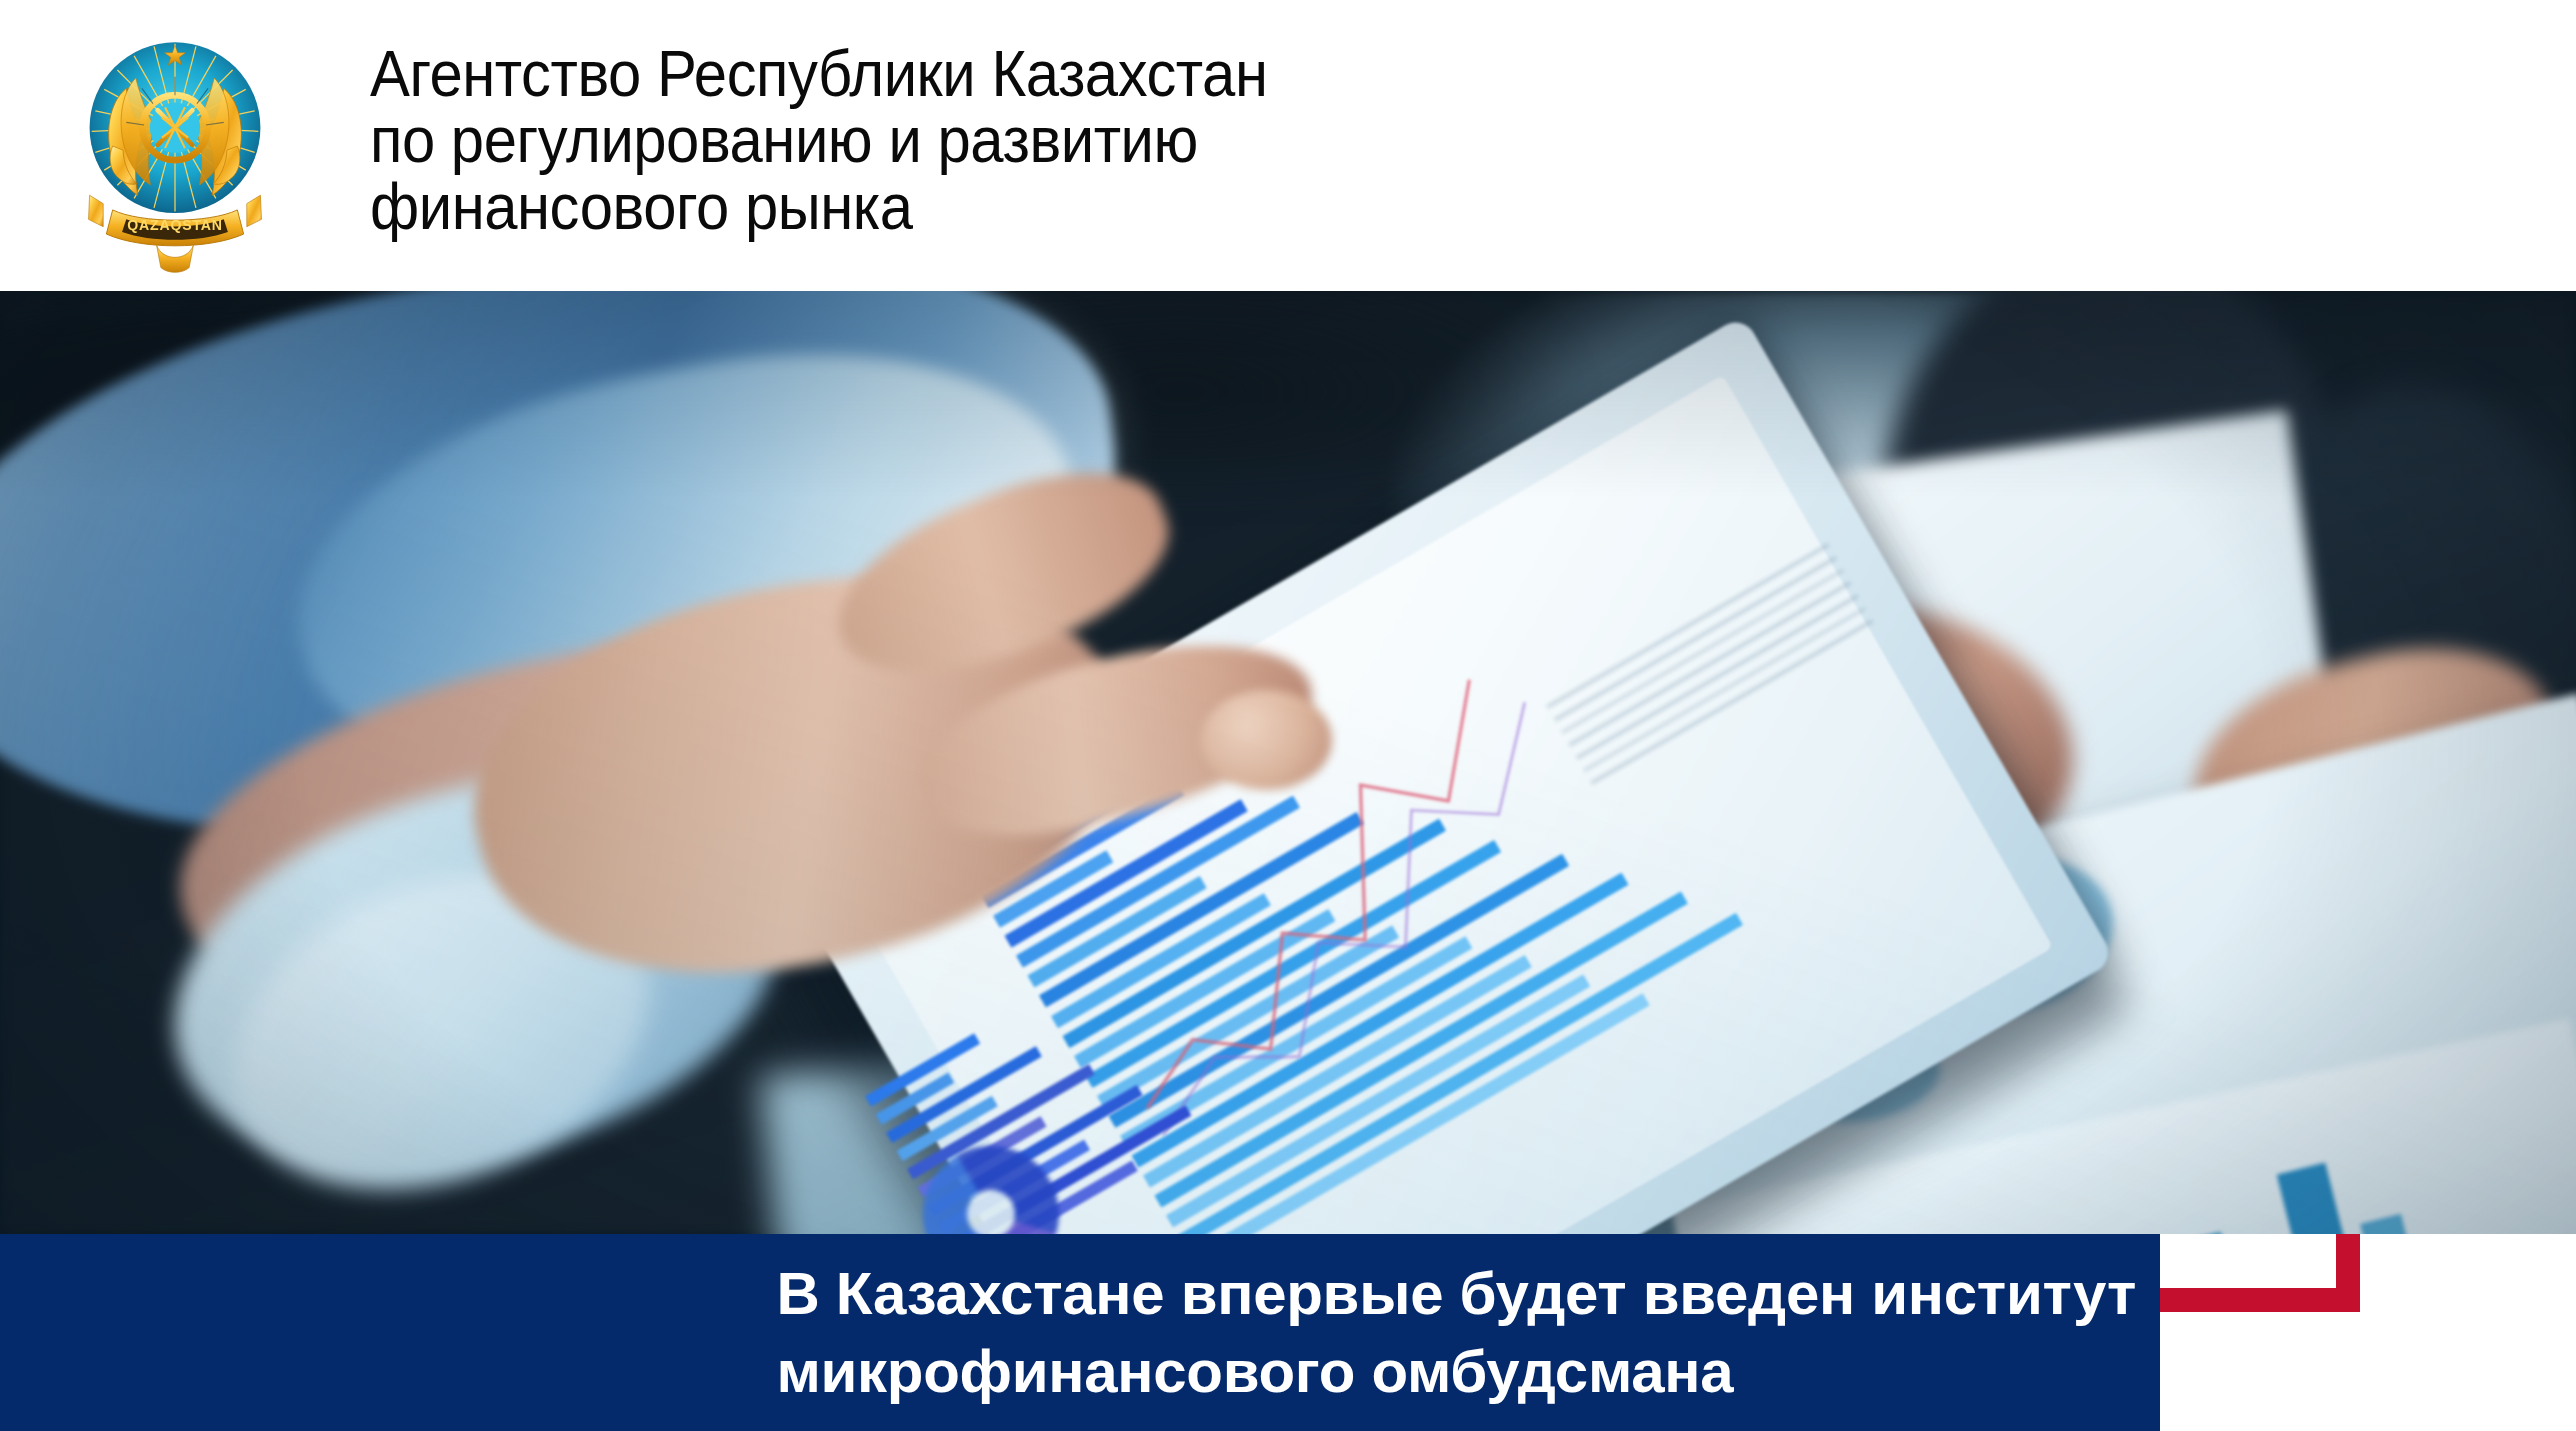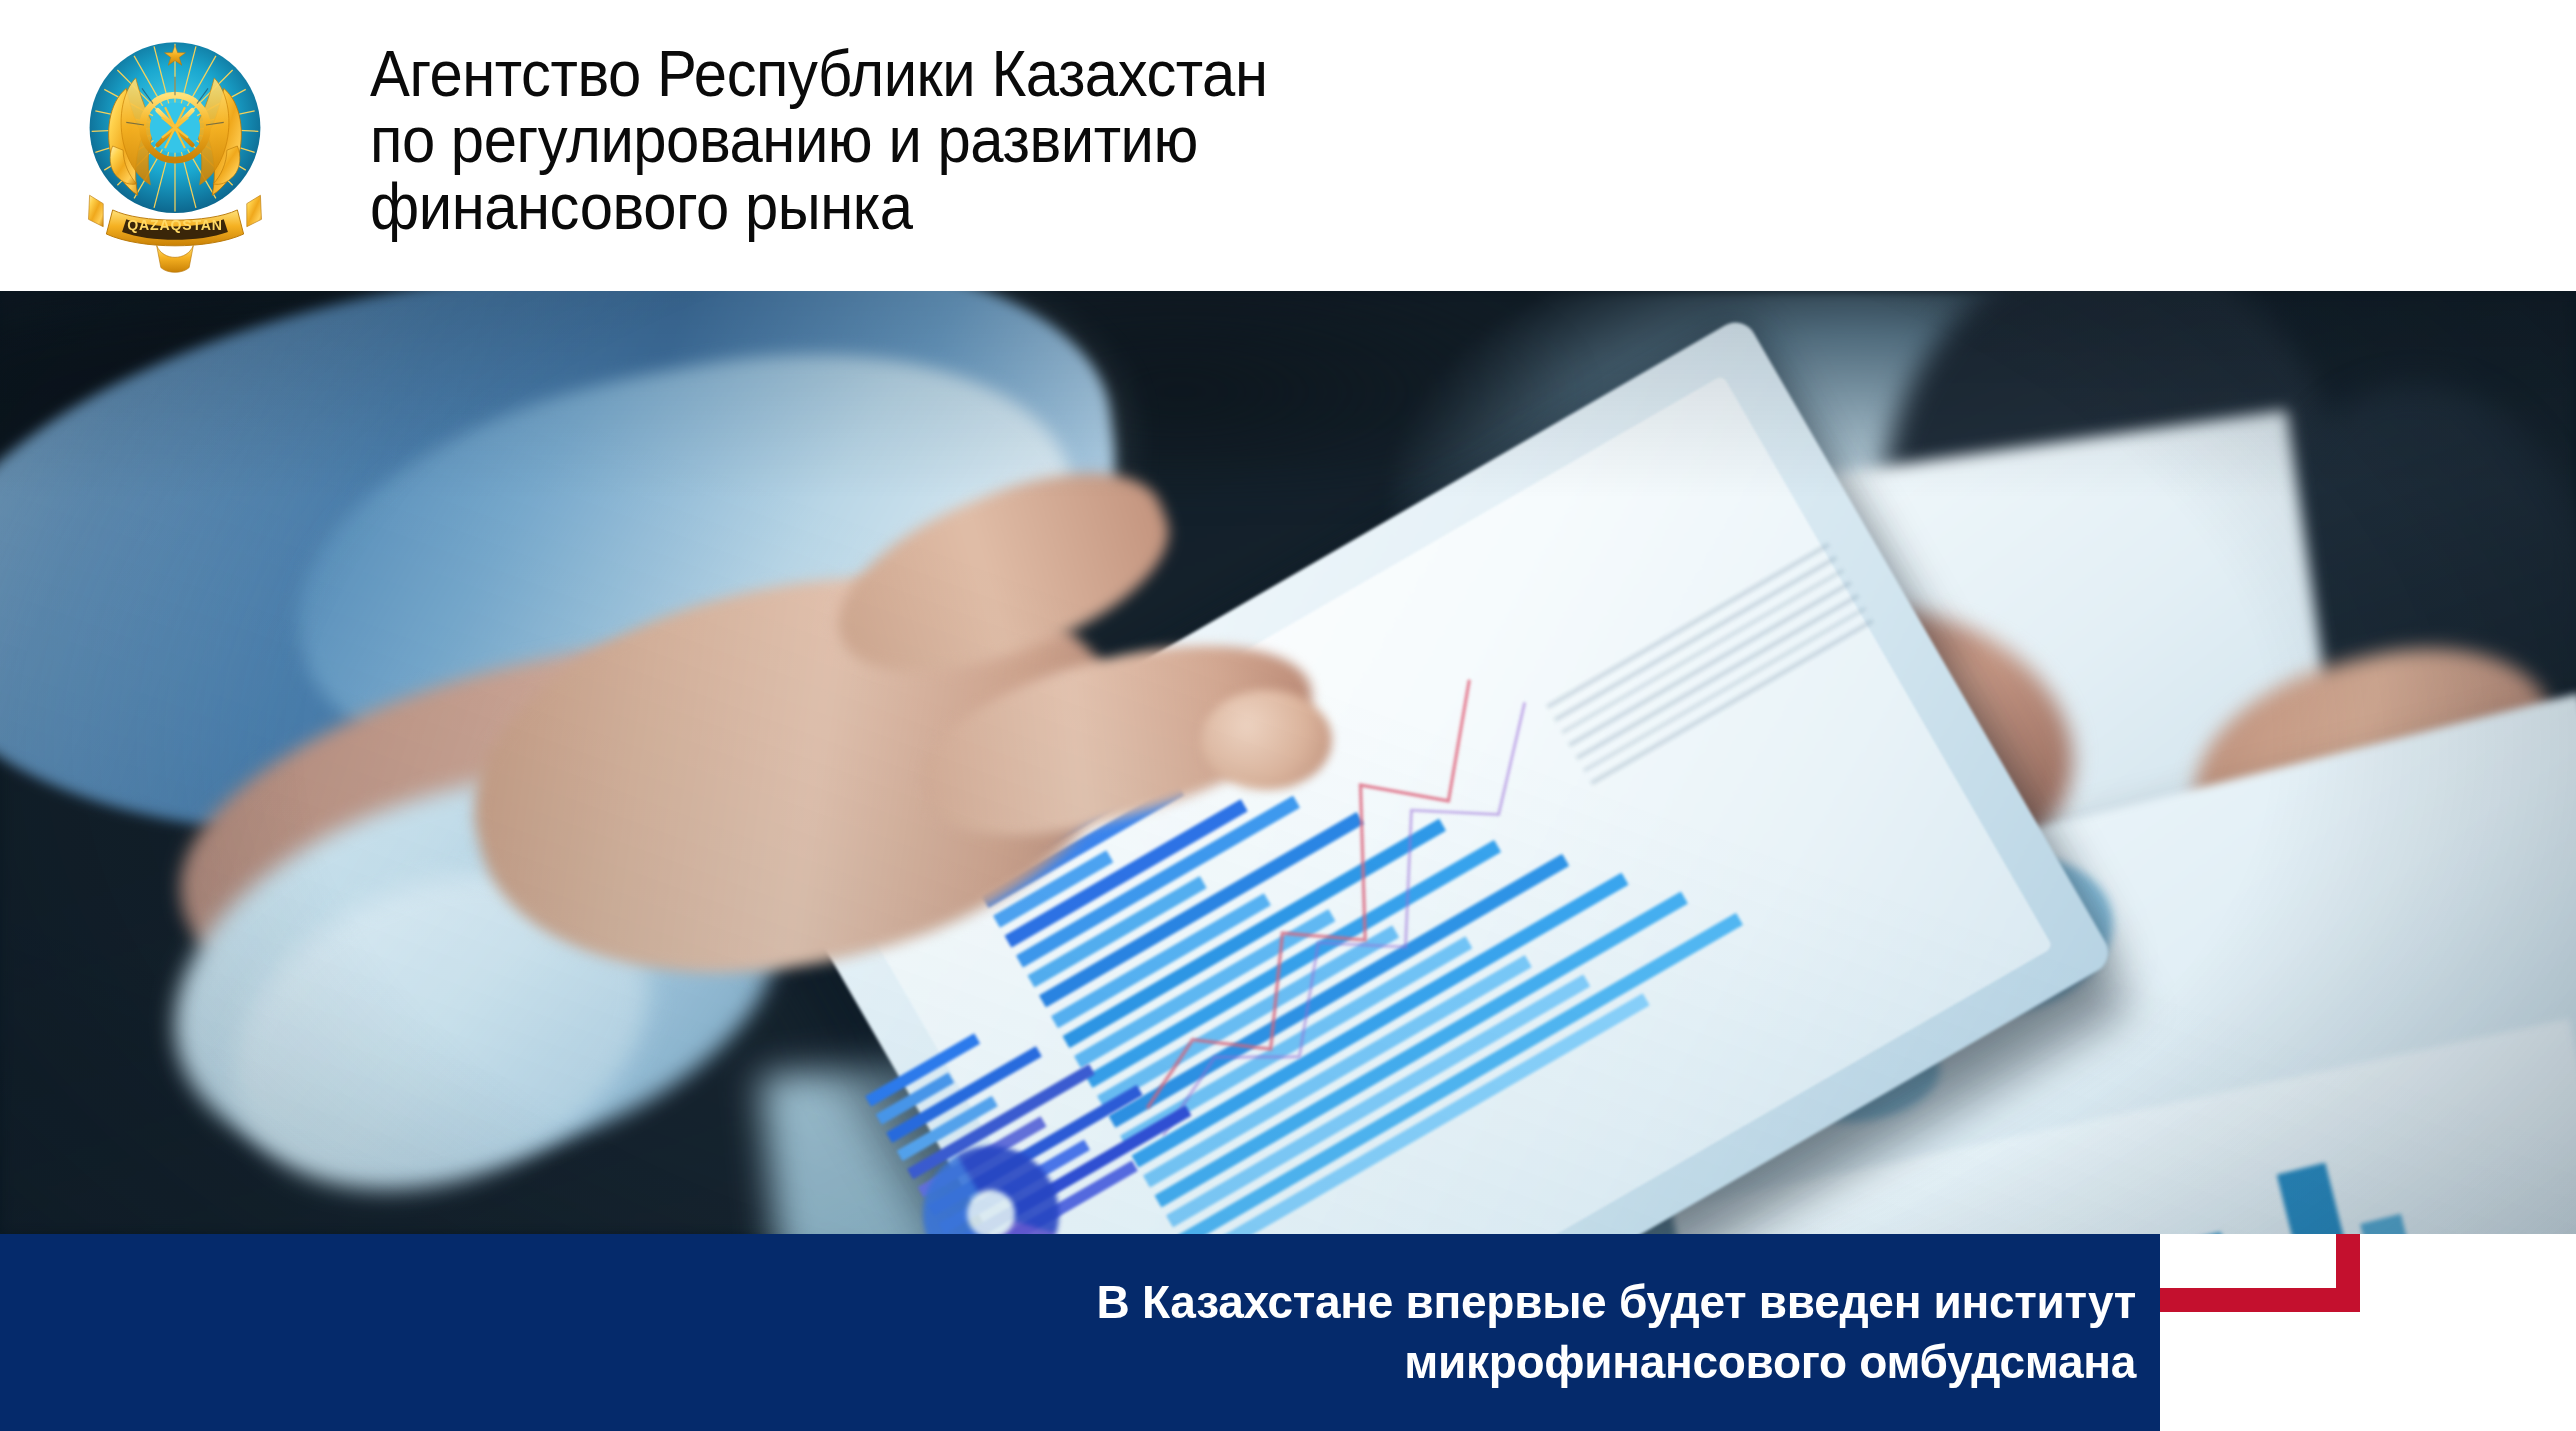--- a/index.html
+++ b/index.html
@@ -318,23 +318,22 @@
   .banner{
     position:absolute;left:0;top:1234px;width:2160px;height:198px;
     background:#052a6b;
     z-index:40;
     display:flex;align-items:center;justify-content:flex-end;
   }
   .banner-text{
     color:#ffffff;
     font-family:"Liberation Sans","DejaVu Sans",sans-serif;
     font-weight:700;
-    font-size:46px;
+    font-size:60px;
     line-height:1.30;
-    text-align:right;
     padding-right:24px;
     white-space:pre-line;
     letter-spacing:-0.3px;
   }
 </style>
 </head>
 <body>
 
 <div class="slide">
 

